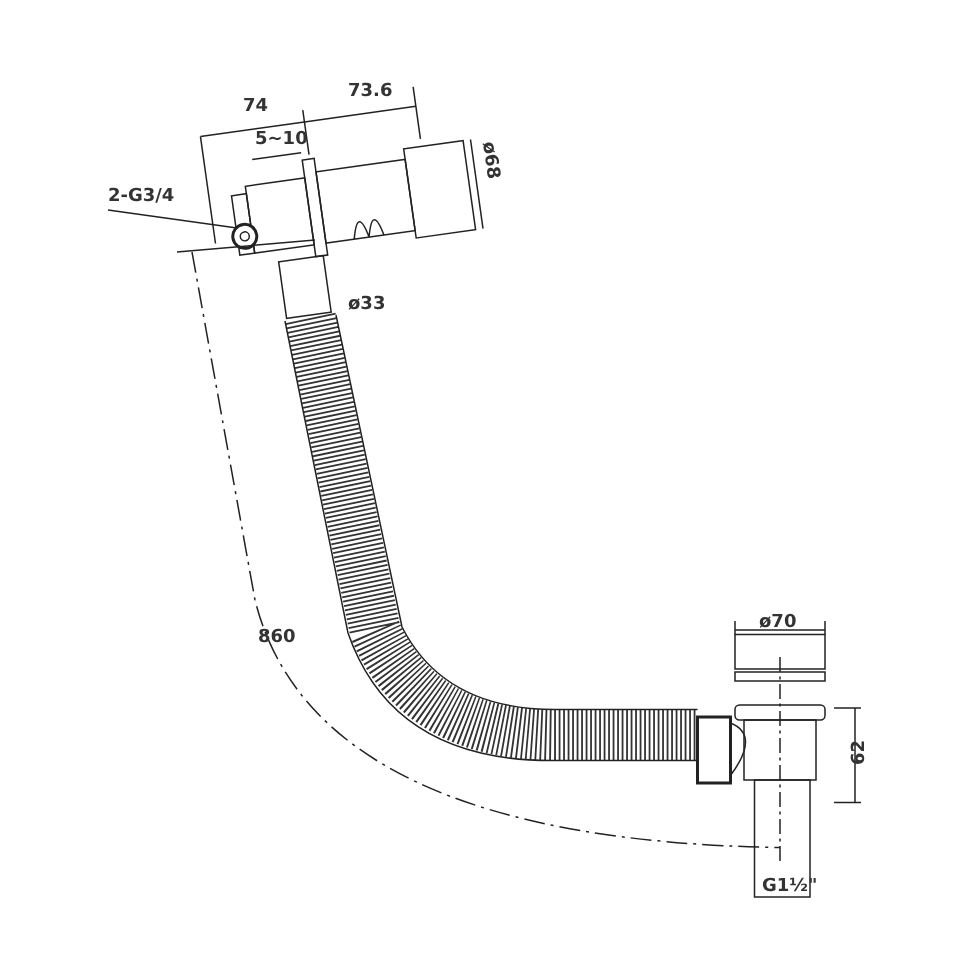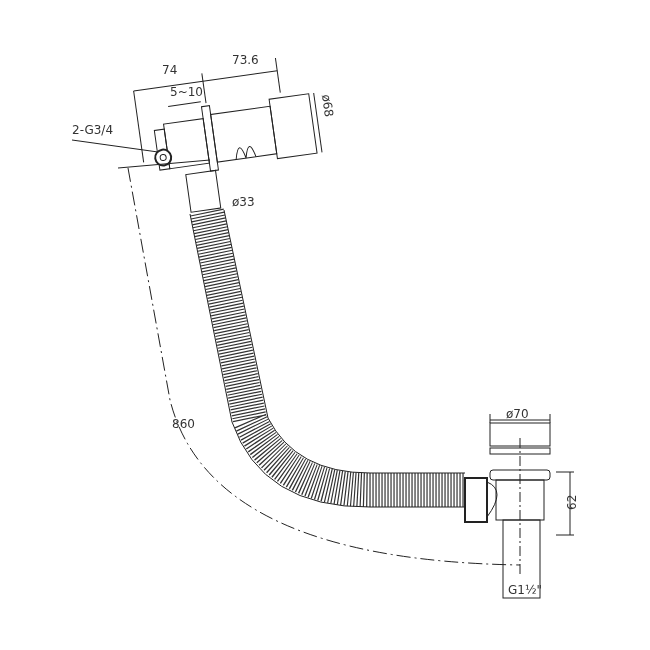--- a/index.html
+++ b/index.html
@@ -1,16 +1,16 @@
 <!DOCTYPE html>
 <html><head>
 <meta charset="utf-8">
 <style>
   html,body{margin:0;padding:0;background:#fff;}
-  #stage{position:relative;width:650px;height:650px;background:#fff;overflow:hidden;}
+  #stage{position:relative;width:650px;height:650px;background:#fff;overflow:hidden;font-weight:bold;}
   svg{position:absolute;left:0;top:0;}
   .dim{font-family:"DejaVu Sans",sans-serif;font-size:12px;fill:#333;}
 </style>
 </head>
 <body>
 
 <div id="stage">
 <svg width="650" height="650" viewBox="0 0 650 650">
   <g stroke="#222" fill="none" stroke-width="1">
 

